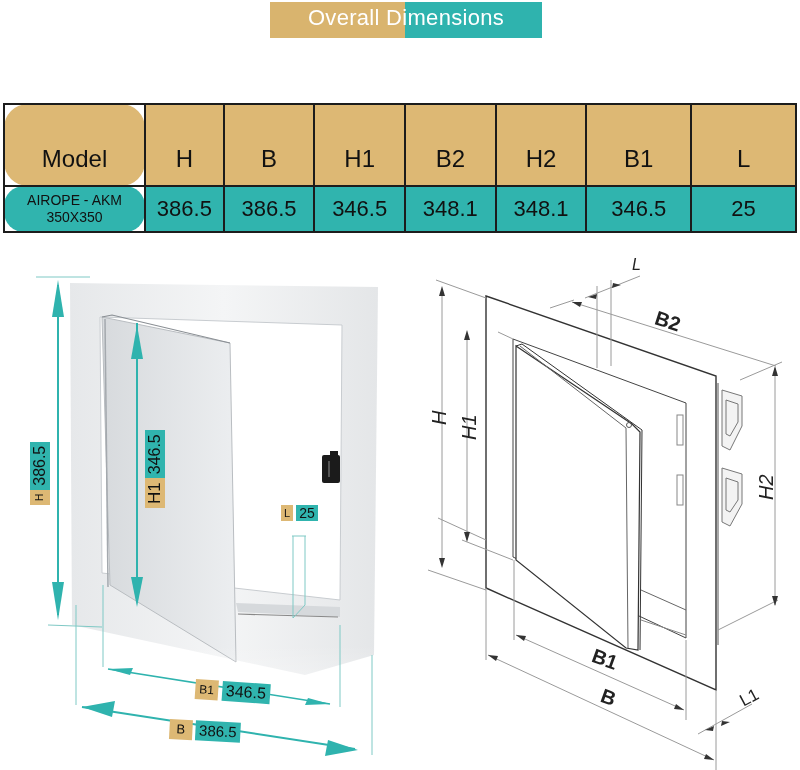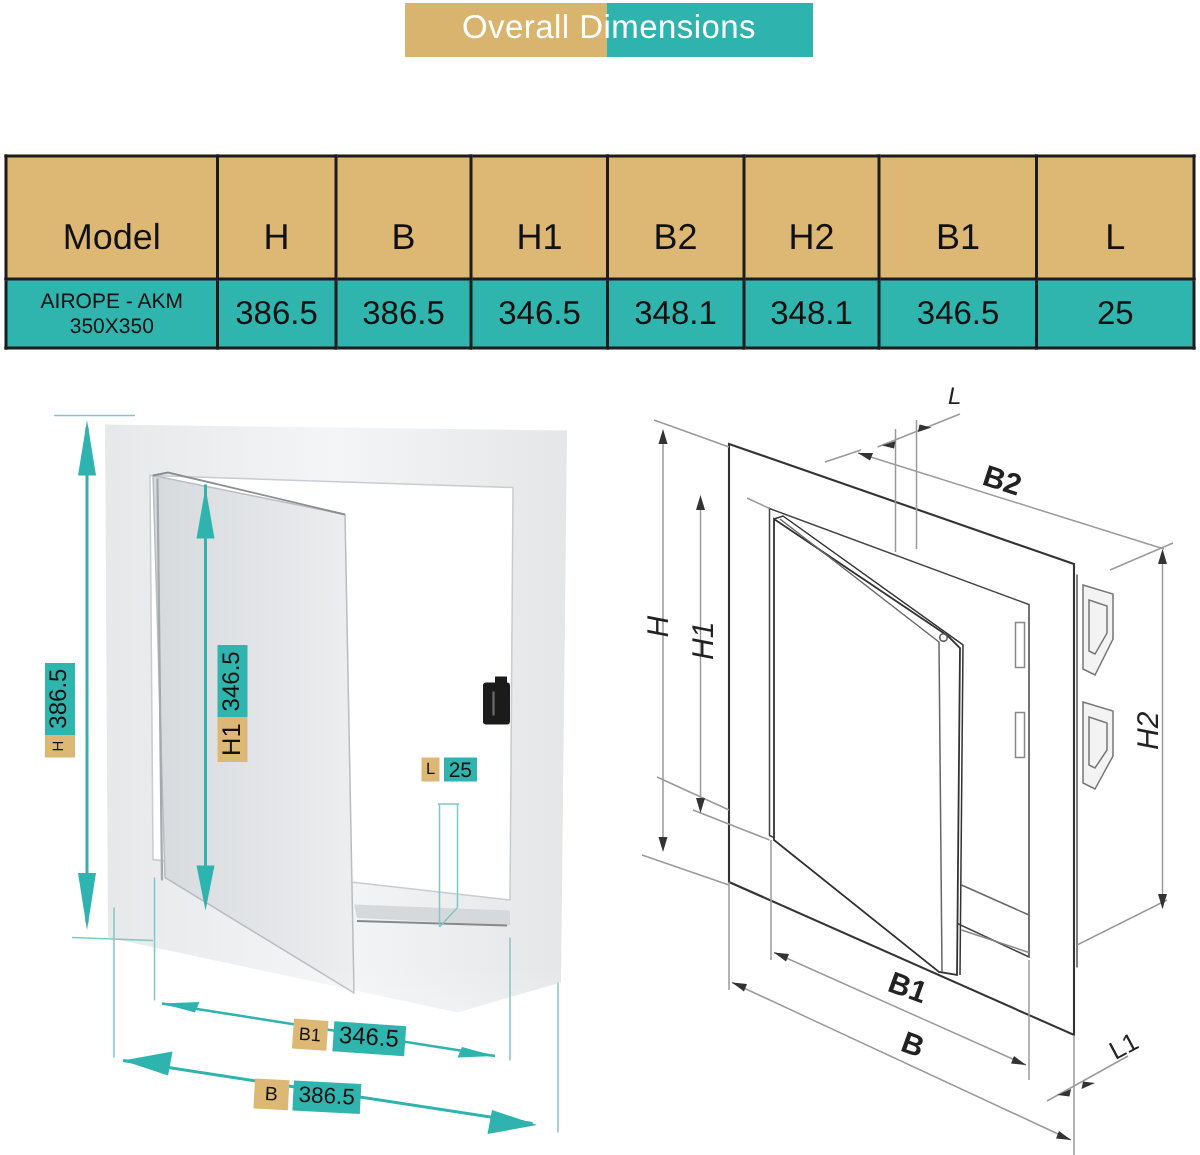--- a/index.html
+++ b/index.html
@@ -10,22 +10,22 @@
     .title-banner { position: absolute; left: 270px; top: 2px; width: 272px; height: 36px;
       background: linear-gradient(90deg, #d9b46e 0%, #d9b46e 49.5%, #2fb3ae 49.5%, #2fb3ae 100%); }
     .title-text { position: absolute; left: 0; right: 0; top: 3px; text-align: center;
       color: #ffffff; font-size: 22px; letter-spacing: 0.3px; }
 
     
     .spec-table { position: absolute; left: 3px; top: 103px; width: 794px; border-collapse: collapse; table-layout: fixed; }
     .spec-table td { border: 2px solid #1c1c1c; text-align: center; padding: 0; }
     .spec-table tr.head td { background: #ddb874; height: 68px; font-size: 24px; vertical-align: bottom; padding-bottom: 12px; }
     .spec-table tr.vals td { background: #30b4ae; height: 44px; font-size: 22px; }
-    .spec-table tr.vals td.model { font-size: 14px; line-height: 17px; }
-    .spec-table td.c-model { width: 138px; }
+    .spec-table tr.vals td.model { font-size: 14px; line-height: 17px; border-radius: 20px; }
+    .spec-table td.c-model { width: 138px; border-radius: 24px; }
     .spec-table td.c-h { width: 76px; }
     .spec-table td.c-b { width: 88px; }
     .spec-table td.c-h1 { width: 88px; }
     .spec-table td.c-b2 { width: 88px; }
     .spec-table td.c-h2 { width: 88px; }
     .spec-table td.c-b1 { width: 102px; }
     .spec-table td.c-l { width: 102px; }
 
     
     .photo-panel { position: absolute; left: 0; top: 255px; width: 400px; height: 515px; }

